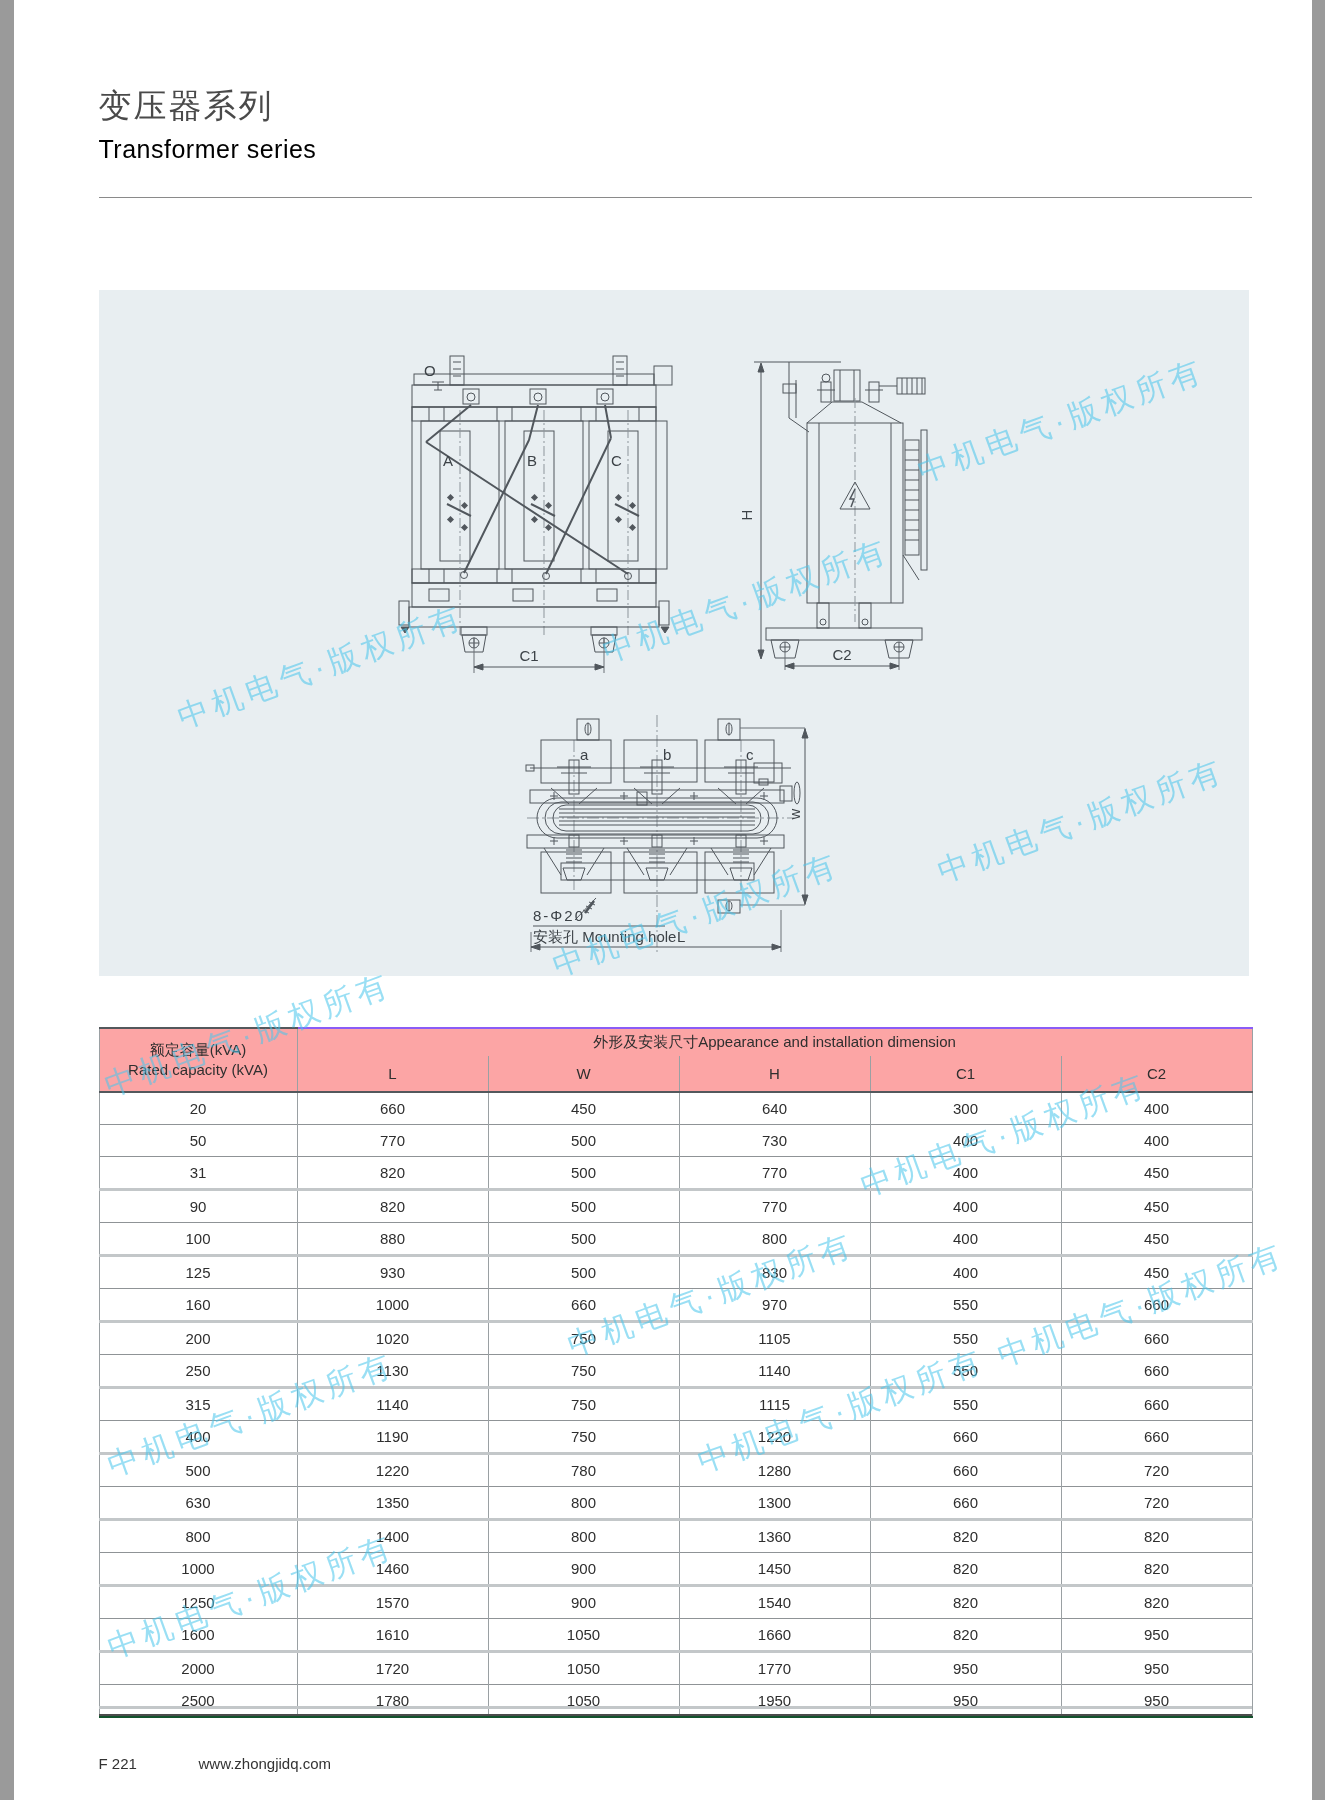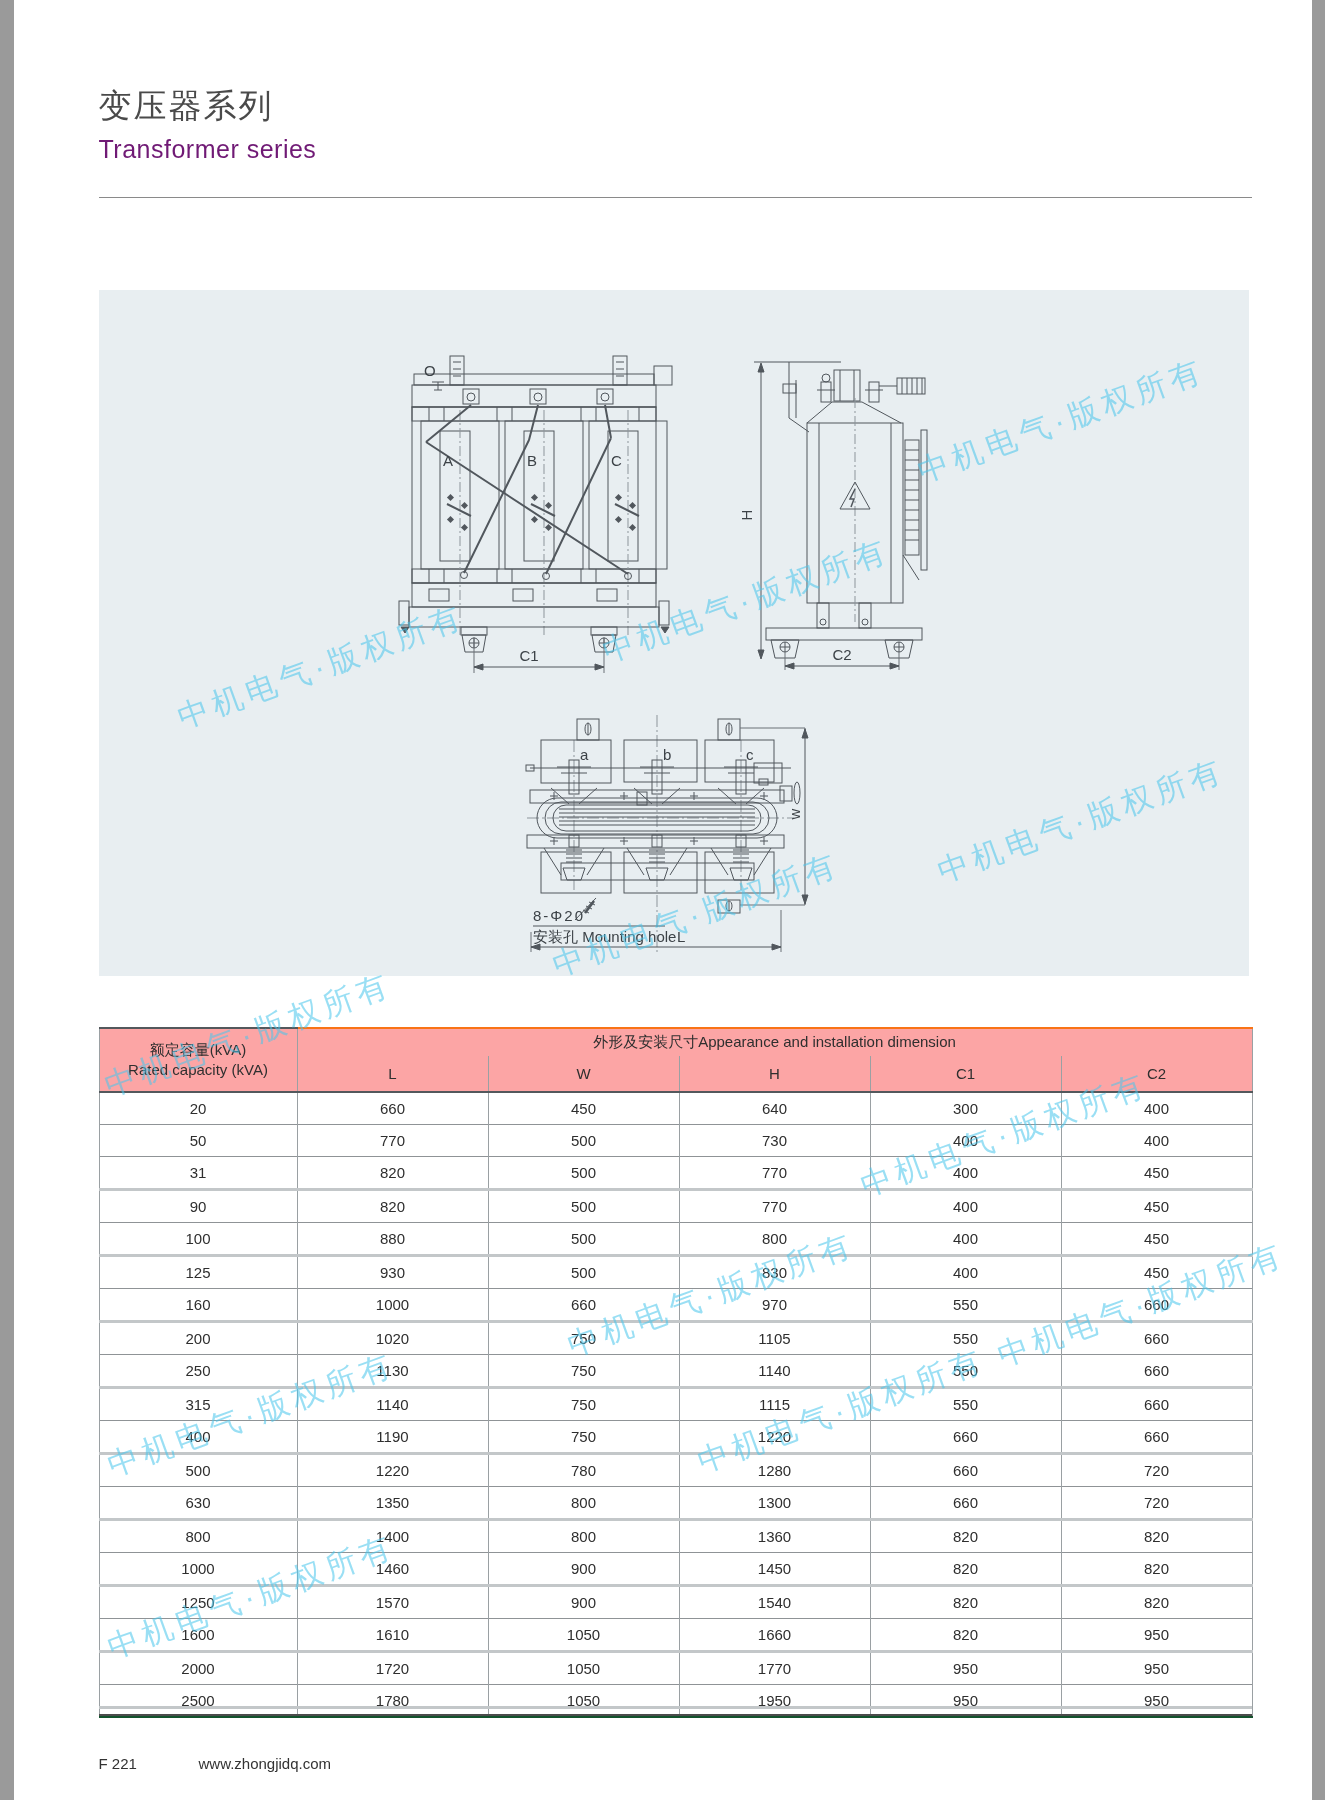--- a/index.html
+++ b/index.html
@@ -3,42 +3,42 @@
 <meta charset="utf-8">
 <style>
   html,body{margin:0;padding:0;background:#9a9a9a;}
   .page{
     position:relative;width:1298px;height:1800px;margin:0 auto;background:#ffffff;
     font-family:"Liberation Sans","DejaVu Sans",sans-serif;color:#3c3c3c;overflow:hidden;
   }
   
   .hdr{position:absolute;left:85px;top:84px;}
   .hdr h1{margin:0;font-size:33px;font-weight:500;color:#4a4a4a;letter-spacing:2px;}
-  .hdr .en{margin-top:6px;font-size:25px;color:#701a75;letter-spacing:0.5px;}
+  .hdr .en{margin-top:6px;font-size:25px;color:#000000;letter-spacing:0.5px;}
   .head-rule{position:absolute;left:85px;top:197px;width:1153px;height:1px;background:#8a8a8a;}
   
   .sec-title{position:absolute;left:85px;top:238px;margin:0;font-size:20px;font-weight:500;color:#3a7ac6;letter-spacing:0.3px;}
   
   .panel{position:absolute;left:85px;top:290px;width:1150px;height:686px;background:#e8eef1;}
   .panel svg{display:block;}
   svg text{fill:#3c4247;font-family:"Liberation Sans","DejaVu Sans",sans-serif;font-size:15px;}
   
   .wm{
     position:absolute;white-space:nowrap;pointer-events:none;z-index:30;
     font-size:31px;letter-spacing:5px;color:#49c6ec;opacity:0.55;
     transform:rotate(-20deg);transform-origin:left center;font-weight:500;
   }
   
   .dim-table{
     position:absolute;left:85px;top:1027px;width:1153px;border-collapse:collapse;
     font-size:15px;color:#2e2e2e;table-layout:fixed;
   }
   .dim-table th,.dim-table td{padding:0;text-align:center;vertical-align:middle;font-weight:normal;}
   .dim-table thead th{background:#fca5a5;color:#2f2f2f;}
-  .dim-table .grp-row th{height:27px;border-top:2px solid #f97316;}
+  .dim-table .grp-row th{height:27px;border-top:2px solid #8b5cf6;}
   .dim-table .cols-row th{height:35px;border-bottom:2px solid #53585c;}
   .dim-table th.cap-h{border-top:2px solid #53585c;border-bottom:2px solid #53585c;line-height:1.35;}
   .dim-table th+th,.dim-table td+td{border-left:1px solid #6f7478;}
   .dim-table th,.dim-table td{border-left:1px solid #9aa0a3;border-right:1px solid #9aa0a3;}
   .dim-table tbody td{height:31px;}
   .dim-table tbody tr{border-top:1px solid #8f9396;}
   .dim-table tbody tr:first-child{border-top:none;}
   .dim-table tbody tr.thick{border-top:3px solid #c3c7c9;}
   .dim-table tbody tr:last-child{border-bottom:2px solid #14532d;}
   .tbl-end-strip{position:absolute;left:85px;top:1706px;width:1153px;height:3px;background:#c3c7c9;}

